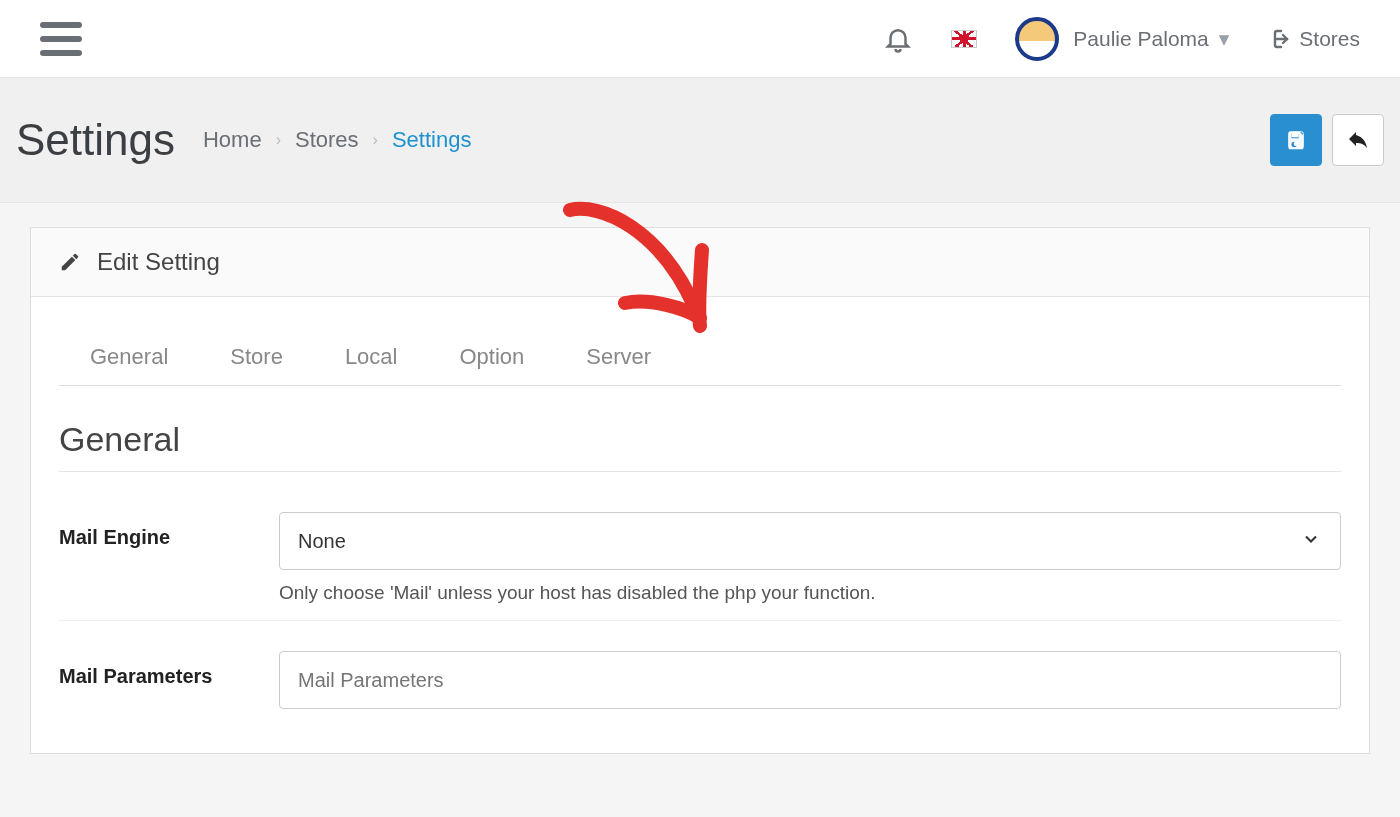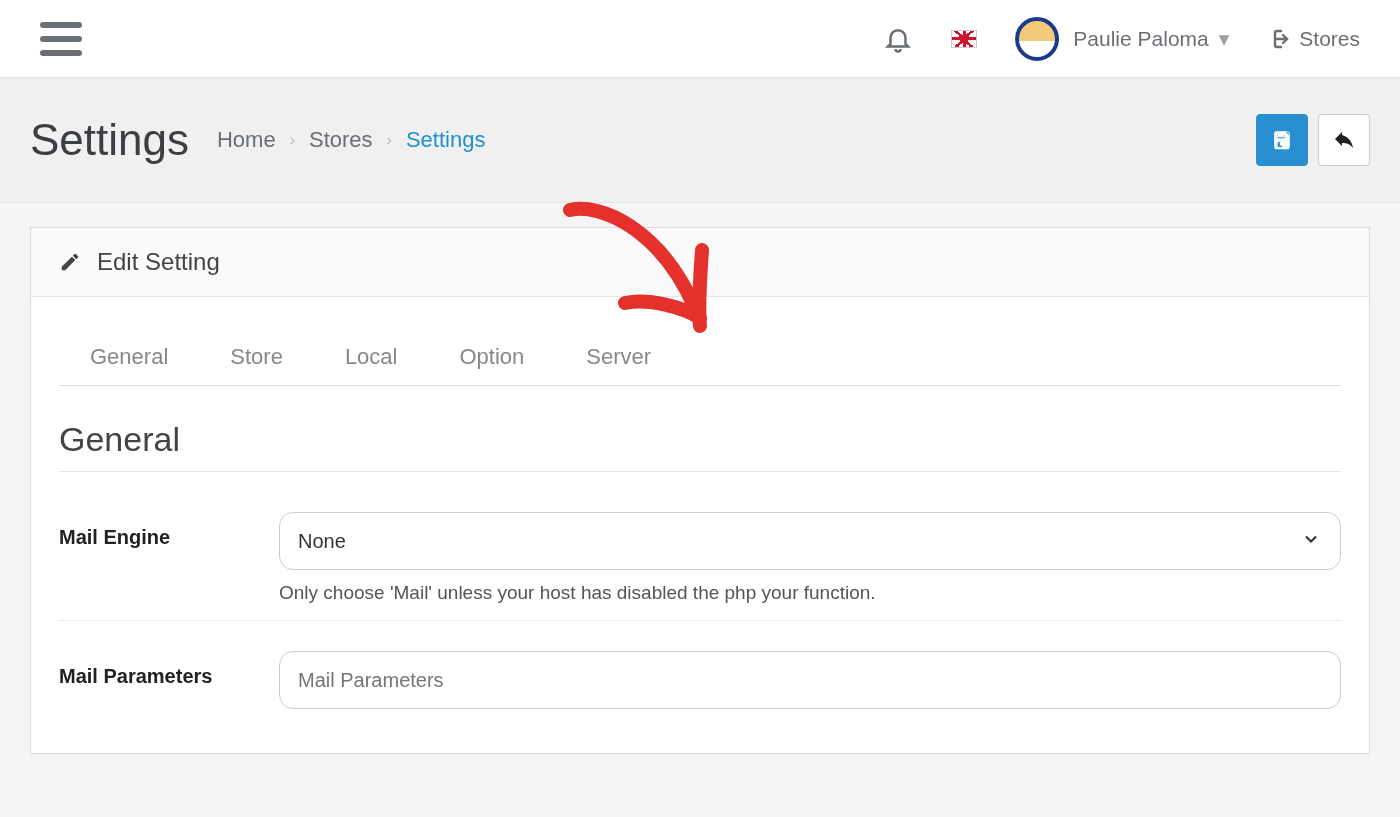--- a/index.html
+++ b/index.html
@@ -19,21 +19,21 @@
   linear-gradient(45deg, transparent 45%, #cf142b 45%, #cf142b 55%, transparent 55%),
   #fff;
   border: 1px solid #ccc;
 }
 .avatar { width: 44px; height: 44px; border-radius: 50%; border: 4px solid #1b3a8a; background: linear-gradient(#f5c97a 0 55%, #fff 55% 100%); margin-right: 14px; }
 .user-btn { display: flex; align-items: center; cursor: pointer; }
 .caret-down { margin-left: 10px; color: #9aa0a6; }
 .logout svg { width: 24px; height: 24px; vertical-align: -4px; margin-right: 8px; }
 
 
-.page-header { background: #f0f0f0; border-bottom: 1px solid #e5e5e5; padding: 36px 30px; display: flex; align-items: center; }
+.page-header { background: #f0f0f0; border-bottom: 1px solid #e5e5e5; padding: 36px 16px; display: flex; align-items: center; }
 .page-title { font-size: 44px; font-weight: 400; color: #3b3f44; margin-right: 28px; }
 .breadcrumb { display: flex; align-items: center; font-size: 22px; color: #6a6f75; }
 .breadcrumb a { color: #6a6f75; text-decoration: none; }
 .breadcrumb .active { color: #1e91cf; }
 .breadcrumb .sep { margin: 0 14px; color: #bbb; font-size: 16px; }
 .header-actions { margin-left: auto; display: flex; gap: 10px; }
 .btn { border-radius: 4px; height: 52px; width: 52px; display: flex; align-items: center; justify-content: center; border: 1px solid #ccc; background: #fff; cursor: pointer; }
 .btn-primary { background: #2a8fd1; border-color: #2a8fd1; color: #fff; }
 
 
@@ -47,21 +47,21 @@
 .tabs { display: flex; border-bottom: 1px solid #ddd; margin-bottom: 34px; }
 .tab { padding: 16px 30px; font-size: 22px; color: #888; cursor: pointer; border: 1px solid transparent; border-bottom: none; margin-bottom: -1px; }
 .tab.active { color: #444; border-color: #ddd; border-bottom: 1px solid #fff; background: #fff; border-radius: 4px 4px 0 0; }
 
 
 .fieldset-title { font-size: 34px; font-weight: 400; color: #444; border-bottom: 1px solid #e5e5e5; padding-bottom: 12px; margin-bottom: 28px; }
 .form-row { display: flex; padding: 12px 0 16px; border-bottom: 1px solid #eee; margin-bottom: 18px; }
 .form-row:last-child { border-bottom: none; }
 .form-label { width: 220px; font-size: 20px; font-weight: 700; color: #222; padding-top: 14px; }
 .form-field { flex: 1; }
-.form-control { width: 100%; height: 58px; border: 1px solid #ccc; border-radius: 14px; padding: 0 18px; font-size: 20px; color: #333; background: #fff; appearance: none; }
+.form-control { width: 100%; height: 58px; border: 1px solid #ccc; border-radius: 4px; padding: 0 18px; font-size: 20px; color: #333; background: #fff; appearance: none; }
 .select-wrap { position: relative; }
 .select-wrap .chev { position: absolute; right: 20px; top: 50%; transform: translateY(-50%); pointer-events: none; }
 .help { font-size: 19px; color: #555; margin-top: 12px; }
 
 
 .arrow-annot { position: absolute; top: 198px; left: 540px; pointer-events: none; }
 </style>
 </head>
 <body>
 

